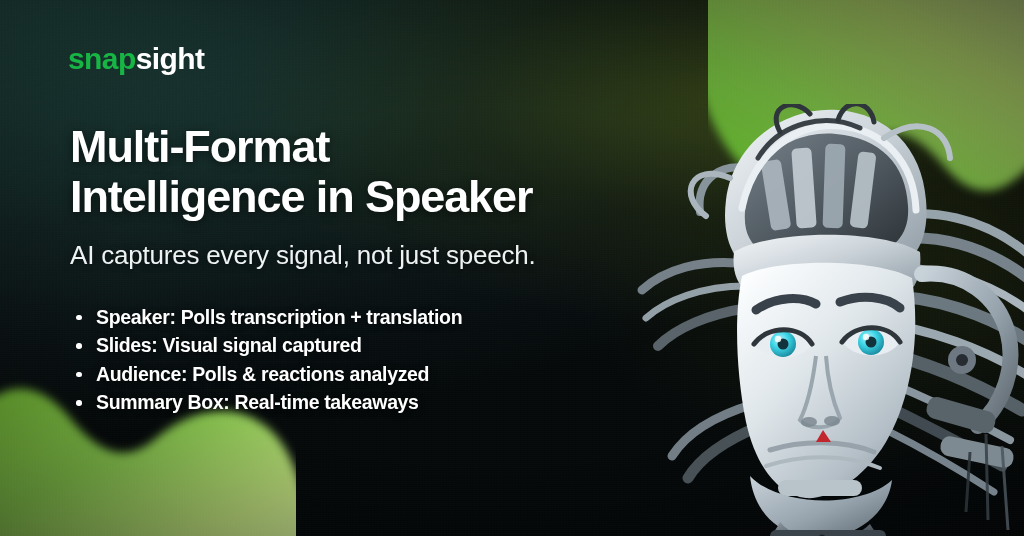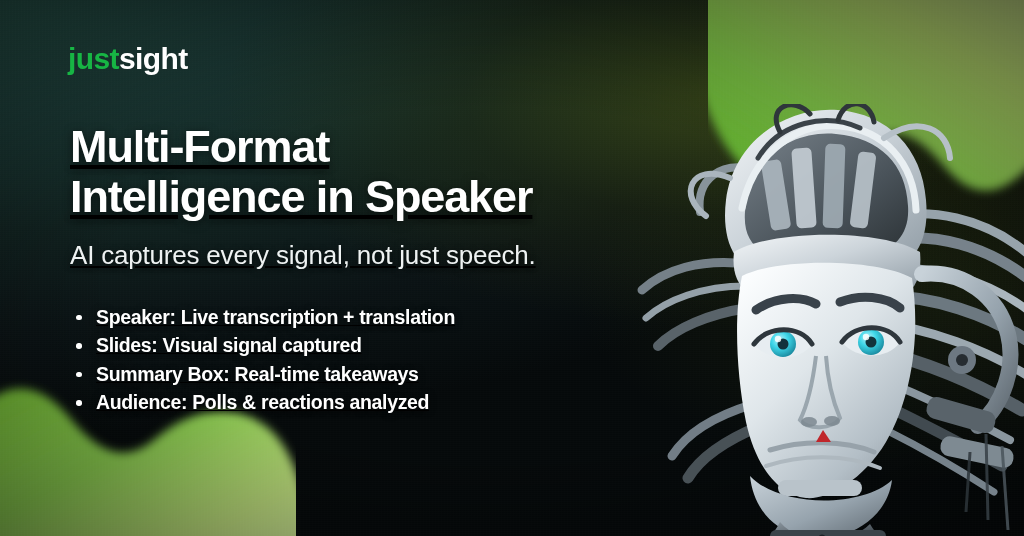--- a/index.html
+++ b/index.html
@@ -52,21 +52,21 @@
   
   .logo {
     position:absolute; left:68px; top:44px;
     font-size:30px; font-weight:700; letter-spacing:-0.6px;
     line-height:1;
   }
   .logo .mark-a { color:#17b544; }
   .logo .mark-b { color:#ffffff;text-align:right; }
 
   
-  .copy { position:absolute; left:70px; top:122px; width:600px;text-decoration:underline; }
+  .copy { position:absolute; left:70px; top:122px; width:600px; }
 
   .headline {
     color:#ffffff;
     font-size:45px;
     font-weight:700;
     line-height:1.12;
     letter-spacing:-1.1px;
     text-shadow:0 2px 10px rgba(0,0,0,0.55);
   }
   .headline .l2 { display:block; }
@@ -283,34 +283,34 @@
 
       <g opacity="0.85">
         <path d="M356 330 L 358 416" stroke="#374046" stroke-width="3" fill="none"></path>
         <path d="M372 342 L 378 426" stroke="#4a545b" stroke-width="3" fill="none"></path>
         <path d="M340 348 L 336 408" stroke="#2d353a" stroke-width="3" fill="none"></path>
       </g>
     </svg>
   </div>
 
   <div class="logo">
-    <span class="mark-a">just</span><span class="mark-b">sight</span>
+    <span class="mark-a">snap</span><span class="mark-b">sight</span>
   </div>
 
   <div class="copy">
 
     <h1 class="headline">
       <span>Multi-Format</span>
       <span class="l2">Intelligence in Speaker</span>
     </h1>
 
     <p class="subhead">AI captures every signal, not just speech.</p>
 
     <ul class="bullets">
-      <li>Speaker: Live transcription + translation</li>
+      <li>Speaker: Polls transcription + translation</li>
       <li>Slides: Visual signal captured</li>
+      <li>Audience: Polls &amp; reactions analyzed</li>
       <li>Summary Box: Real-time takeaways</li>
-      <li>Audience: Polls &amp; reactions analyzed</li>
     </ul>
 
   </div>
 
 </div>
 
 </body></html>

